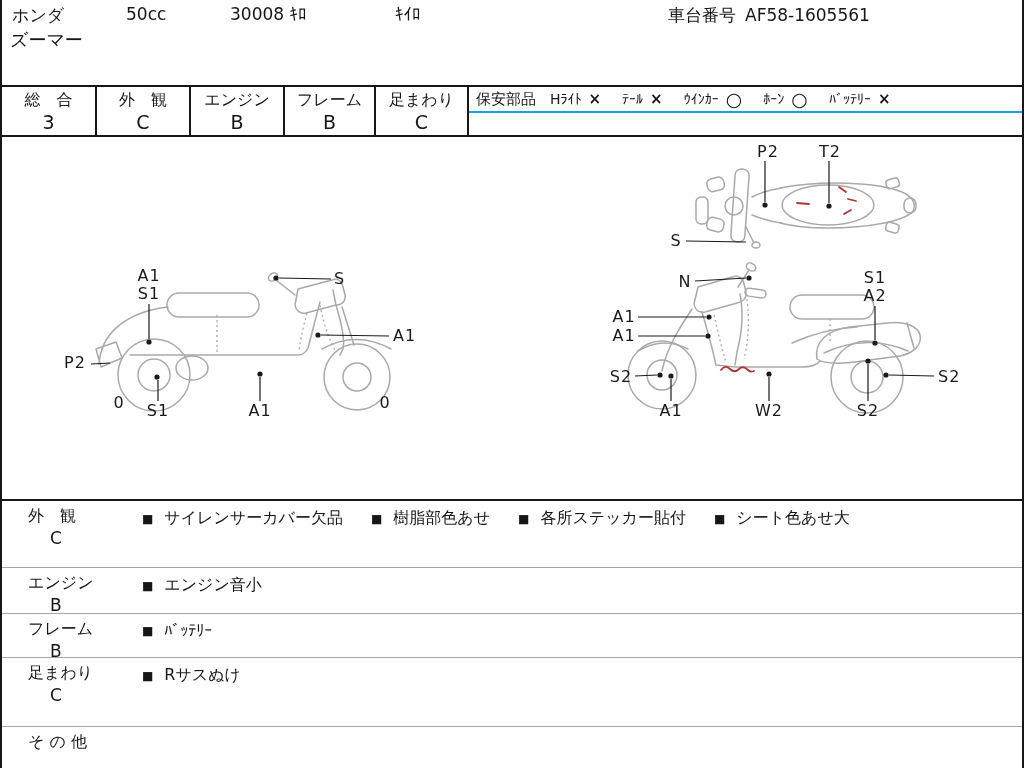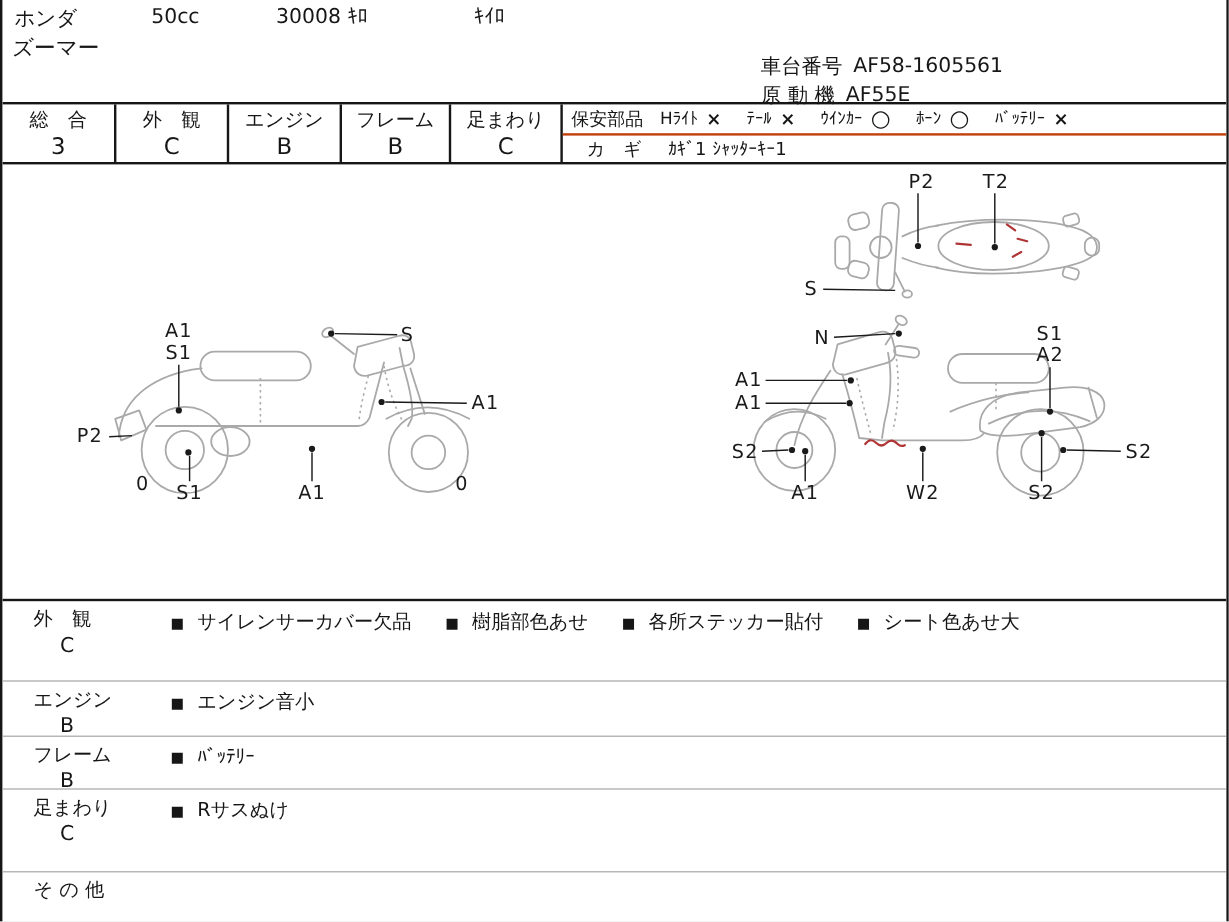--- a/index.html
+++ b/index.html
@@ -10,30 +10,30 @@
     box-sizing:border-box;overflow:hidden;
   }
   
   .header{position:relative;height:85px;font-size:17px;}
   .hpos{position:absolute;white-space:nowrap;}
   .h-maker{left:10px;top:4px;}
   .h-disp{left:124px;top:4px;}
   .h-mileage{left:228px;top:4px;}
   .h-color{left:393px;top:4px;}
   .h-model{left:8px;top:28px;font-size:18px;}
-  .h-right{position:absolute;left:632px;top:3px;margin-top:40px;}
+  .h-right{position:absolute;left:666px;top:3px;}
   .h-line{display:flex;gap:9px;height:24px;align-items:center;white-space:nowrap;}
   
   .grade-row{display:flex;height:52px;border-top:2px solid #161616;border-bottom:2px solid #161616;box-sizing:border-box;}
   .gcell{border-right:2px solid #161616;box-sizing:border-box;text-align:center;padding-top:2px;}
   .gc1{width:95px}.gc2{width:94px}.gc3{width:94px}.gc4{width:91px}.gc5{width:93px}
   .glabel{font-size:16px;line-height:22px;white-space:nowrap;}
   .ggrade{font-size:19px;line-height:22px;}
   .safety-cell{flex:1;display:flex;flex-direction:column;box-sizing:border-box;}
-  .safety-row{height:26px;box-sizing:border-box;border-bottom:2px solid #c2410c;display:flex;align-items:center;padding-left:7px;font-size:15px;white-space:nowrap;}
+  .safety-row{height:26px;box-sizing:border-box;border-bottom:2px solid #0ea5e9;display:flex;align-items:center;padding-left:7px;font-size:15px;white-space:nowrap;}
   .safety-label{margin-right:14px;}
   .sitem{display:flex;align-items:center;margin-right:21px;}
   .sname{font-size:14px;}
   .sstatus{margin-left:7px;}
   .st-x{font-weight:bold;font-size:15px;}
   .st-o{font-size:19px;line-height:15px;}
   .key-row{flex:1;display:flex;align-items:center;padding-left:20px;font-size:15px;white-space:nowrap;}
   .key-label{margin-right:22px;}
   
   .diagram{position:relative;height:362px;}
@@ -69,24 +69,20 @@
     <span class="hpos h-maker">ホンダ</span>
     <span class="hpos h-disp">50cc</span>
     <span class="hpos h-mileage">30008 ｷﾛ</span>
     <span class="hpos h-color">ｷｲﾛ</span>
     <span class="hpos h-model">ズーマー</span>
     <div class="h-right">
       <div class="h-line">
         <span>車台番号</span>
         <span>AF58-1605561</span>
       </div>
-      <div class="h-line">
-        <span>原 動 機</span>
-        <span>AF55E</span>
-      </div>
     </div>
   </div>
 
   <div class="grade-row">
     <div class="gcell gc1">
       <div class="glabel">総　合</div>
       <div class="ggrade">3</div>
     </div>
     <div class="gcell gc2">
       <div class="glabel">外　観</div>
@@ -120,24 +116,20 @@
           <span class="sstatus st-o">○</span>
         </span>
         <span class="sitem">
           <span class="sname">ﾎｰﾝ</span>
           <span class="sstatus st-o">○</span>
         </span>
         <span class="sitem">
           <span class="sname">ﾊﾞｯﾃﾘｰ</span>
           <span class="sstatus st-x">×</span>
         </span>
-      </div>
-      <div class="key-row">
-        <span class="key-label">カ　ギ</span>
-        <span>ｶｷﾞ1 ｼｬｯﾀｰｷｰ1</span>
       </div>
     </div>
   </div>
 
   <div class="diagram">
     <svg width="1020" height="299" viewBox="0 0 1020 299">
 
       <g>
         <rect class="art" x="694" y="60" width="12" height="27" rx="5"></rect>
         <rect class="art" x="705" y="41" width="17" height="13" rx="5" transform="rotate(-14 713 47)"></rect>

